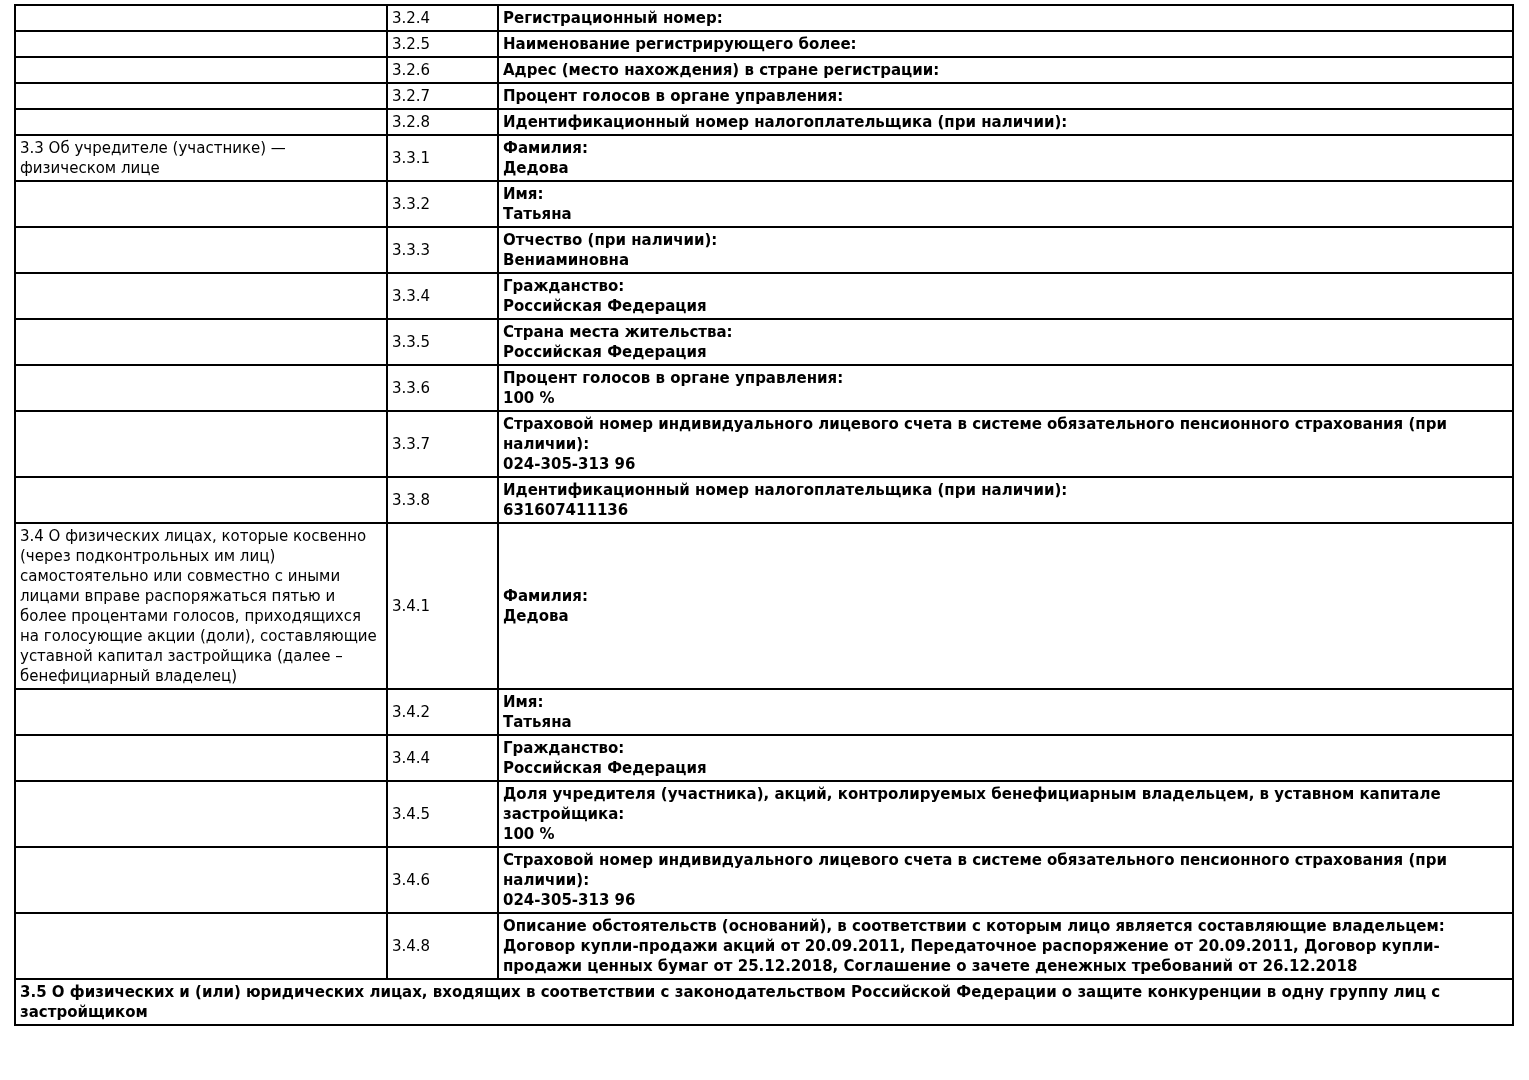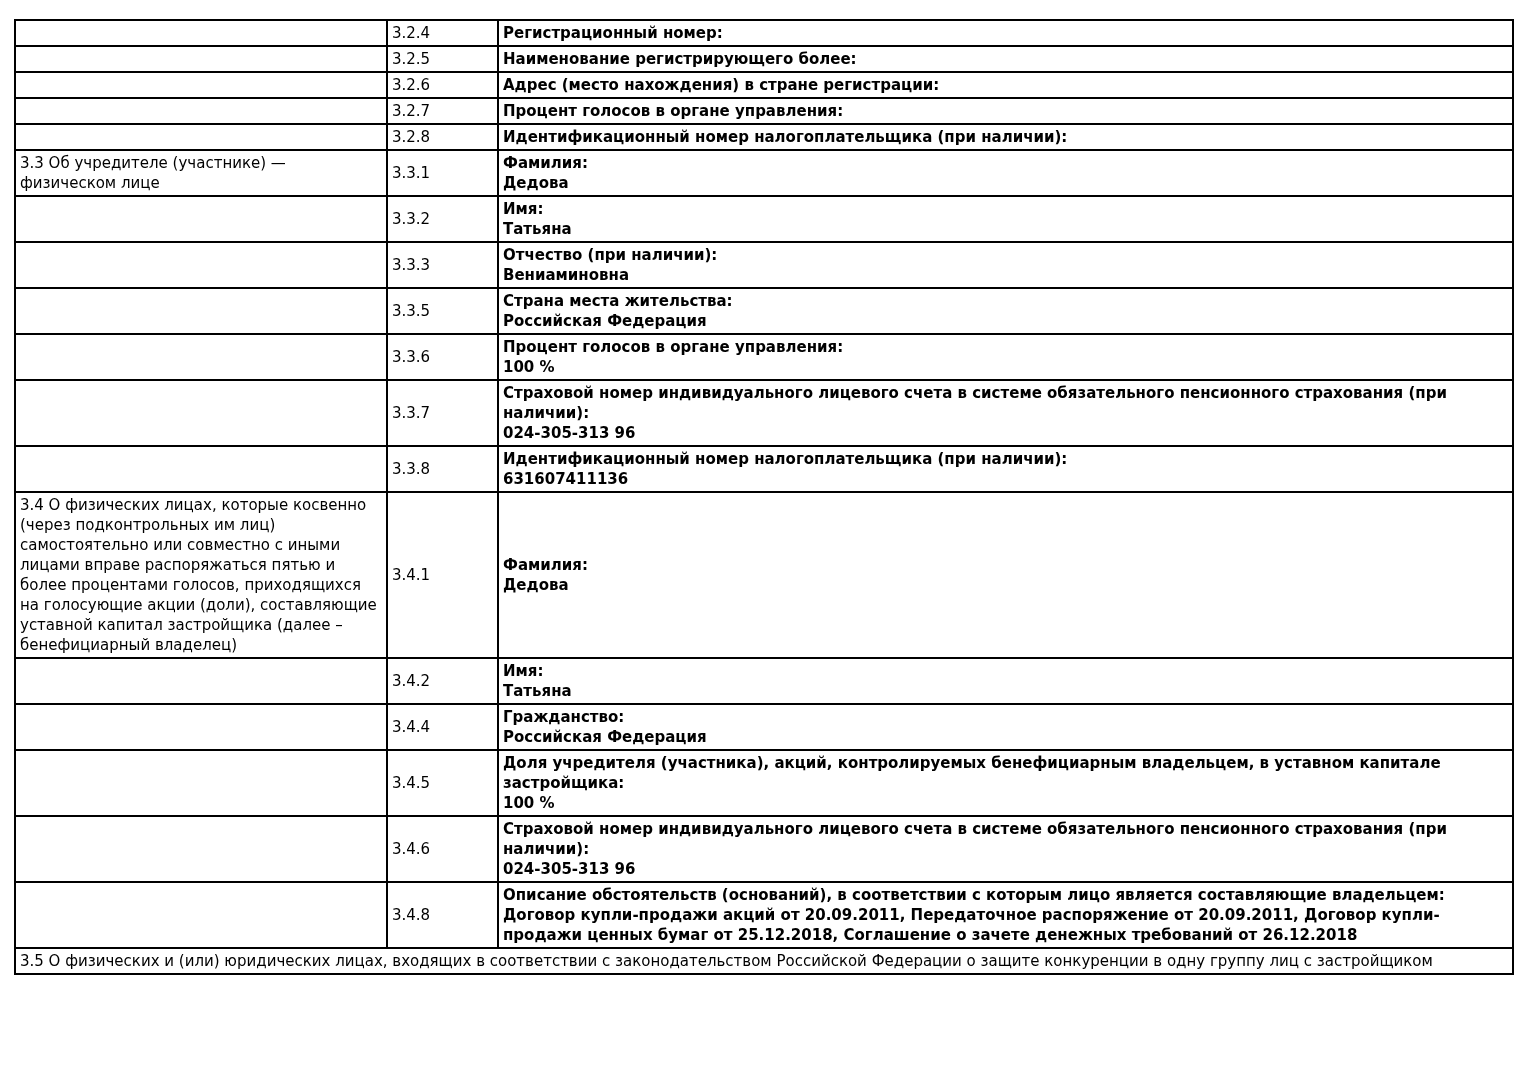--- a/index.html
+++ b/index.html
@@ -7,42 +7,42 @@
     padding: 0;
     background: #ffffff;
     width: 1529px;
     height: 1080px;
     font-family: "DejaVu Sans", "Liberation Sans", sans-serif;
     color: #000000;
   }
   .doc-table {
     position: absolute;
     left: 14px;
-    top: 19px;
+    top: 4px;
     width: 1498px;
     border-collapse: collapse;
     table-layout: fixed;
     font-size: 15px;
     line-height: 20px;
     padding-left: 24px;
   }
   .doc-table td {
     border: 2px solid #000000;
     vertical-align: middle;
     padding: 2px 4px 2px 4px;
     overflow: hidden;
   }
   .col-section { width: 372px; }
   .col-num     { width: 111px; }
   .col-val     { width: 1015px; }
   .c-section { }
   .c-num { }
   .c-val .label { font-weight: bold; }
   .c-val .value { font-weight: bold; }
-  .footer-cell { font-weight: normal; }
+  .footer-cell { font-weight: bold; }
 </style>
 </head>
 <body>
 
 <table class="doc-table">
   <colgroup>
     <col class="col-section">
     <col class="col-num">
     <col class="col-val">
   </colgroup>
@@ -113,20 +113,28 @@
 
   <tr>
     <td class="c-section"></td>
     <td class="c-num">3.3.3</td>
     <td class="c-val">
       <div class="label">Отчество (при наличии):</div>
       <div class="value">Вениаминовна</div>
     </td>
   </tr>
 
+  <tr>
+    <td class="c-section"></td>
+    <td class="c-num">3.3.4</td>
+    <td class="c-val">
+      <div class="label">Гражданство:</div>
+      <div class="value">Российская Федерация</div>
+    </td>
+  </tr>
 
   <tr>
     <td class="c-section"></td>
     <td class="c-num">3.3.5</td>
     <td class="c-val">
       <div class="label">Страна места жительства:</div>
       <div class="value">Российская Федерация</div>
     </td>
   </tr>
 

